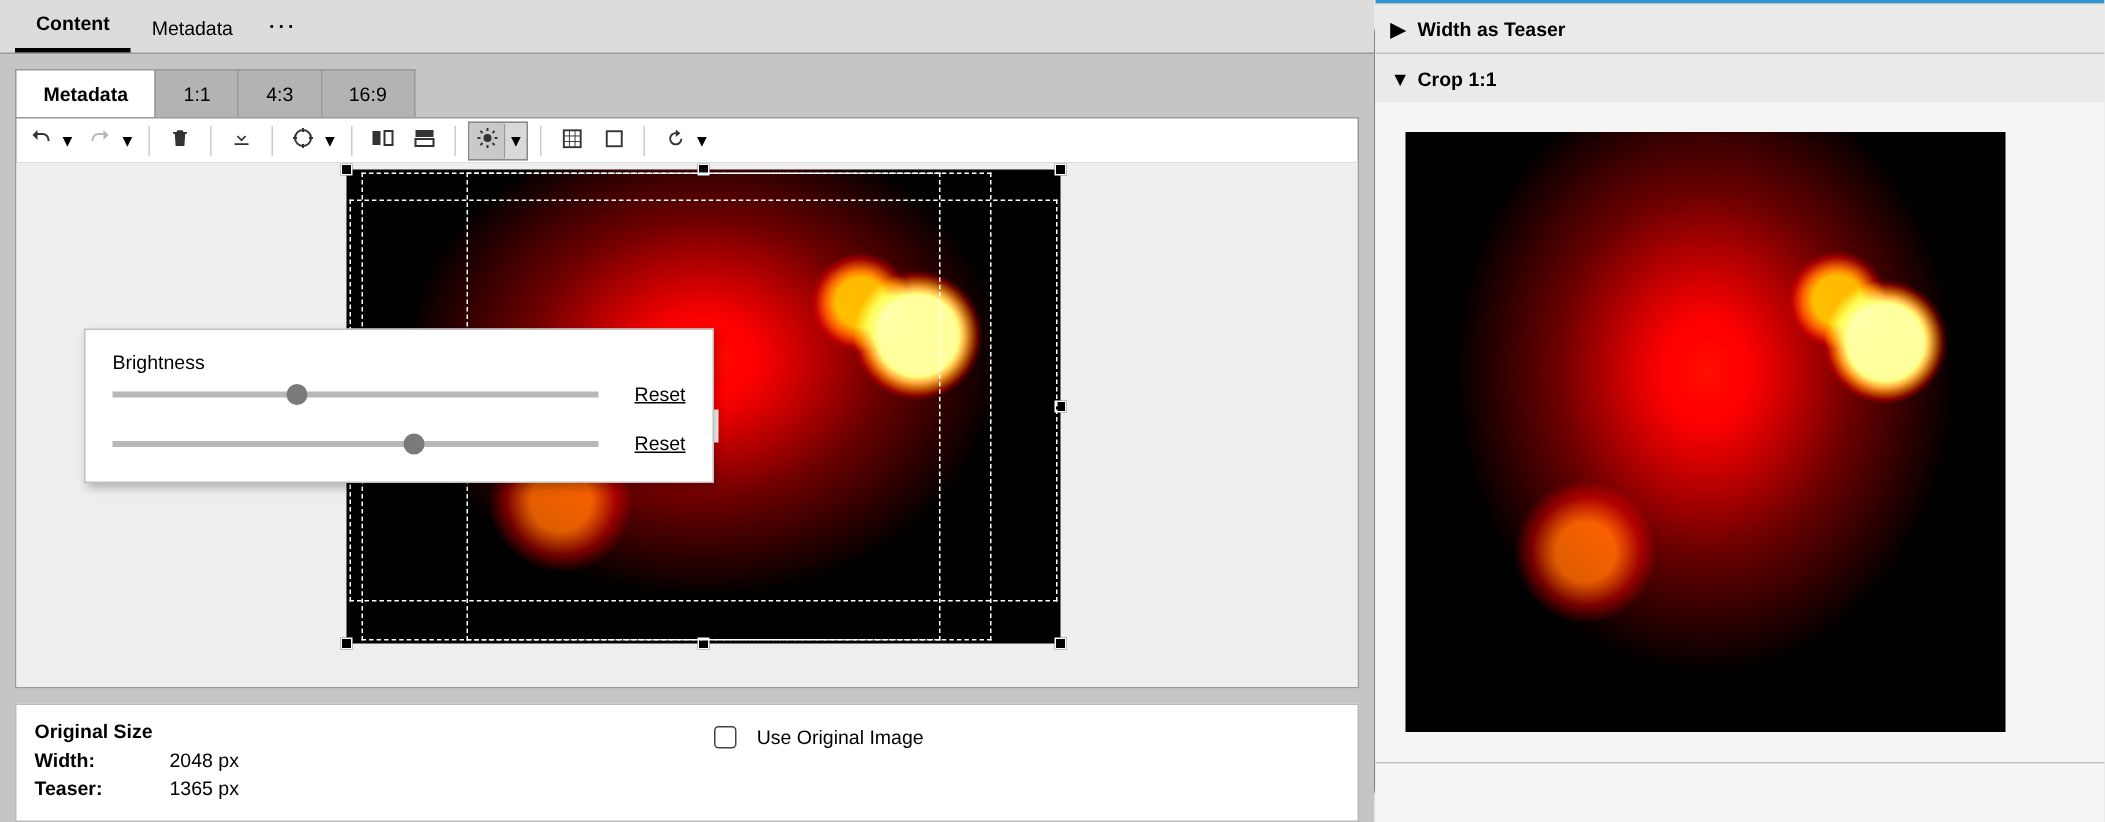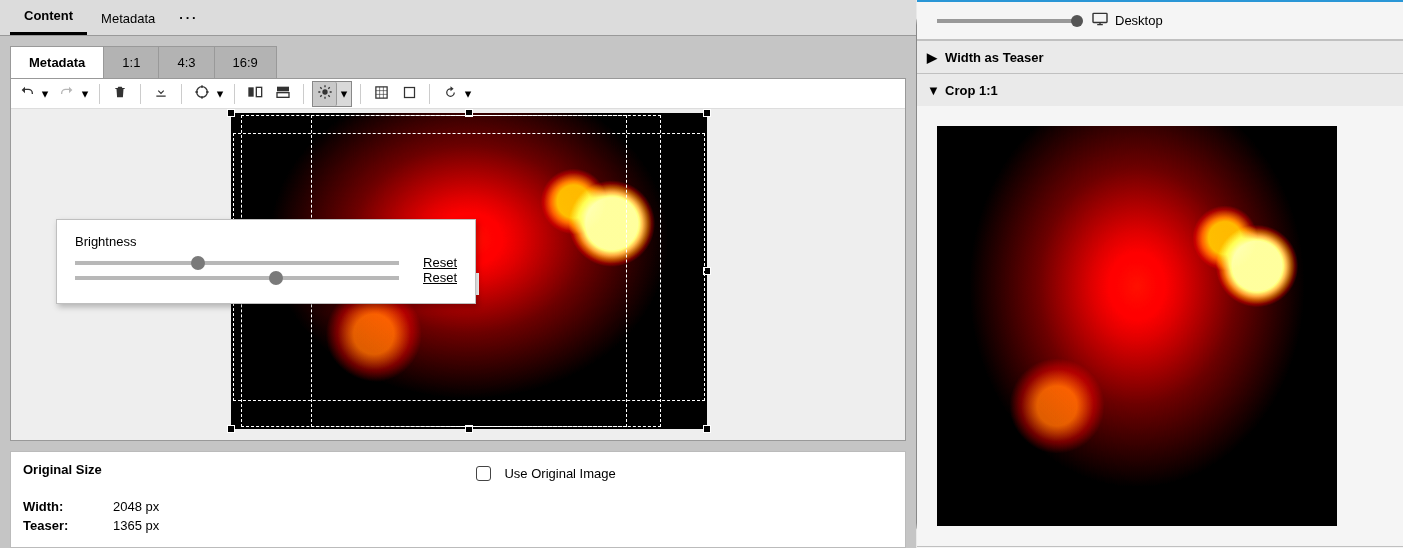--- a/index.html
+++ b/index.html
@@ -34,30 +34,30 @@
       radial-gradient(circle at 80% 35%, rgba(255,240,180,.9) 0 6%, transparent 10%),
       radial-gradient(circle at 72% 28%, rgba(255,220,120,.7) 0 4%, transparent 8%),
       radial-gradient(circle at 30% 70%, rgba(255,200,130,.5) 0 5%, transparent 12%);
   }
   .crop-handles .h{position:absolute;width:8px;height:8px;background:#000;border:1px solid #fff;}
   .dashes{position:absolute;border:1.5px dashed #fff;}
   .focus-marker{position:absolute; left:226px; top:160px; width:22px; height:22px; background:#fff; display:flex;align-items:center;justify-content:center;}
   .focus-marker svg{display:block;}
   
   .popup { position:absolute; left:45px; top:110px; width:420px; background:#fff; border:1px solid #bfbfbf; box-shadow: 2px 3px 6px rgba(0,0,0,.25); padding: 14px 18px 18px; z-index:5;}
-  .popup-row{}
+  .popup-row{margin-bottom:18px;}
   .popup-row:last-child{margin-bottom:0;}
   .popup label{display:block; margin-bottom:6px;font-size:13px;}
   .slider-line{display:flex;align-items:center;gap:24px;}
   .slider-track{flex:1; height:4px; background:#b8b8b8; position:relative;}
   .slider-thumb{position:absolute; top:50%; transform:translate(-50%,-50%); width:14px;height:14px;border-radius:50%; background:#7a7a7a;}
   .reset-link{font-size:13px; text-decoration: underline; color:#000; cursor:pointer;}
   
   .bottom-info{background:#fff; border:1px solid #bbb; margin-top:10px; padding: 10px 12px; display:flex; gap:40px; align-items:flex-start;}
-  .size-block .title{font-weight:700; margin-bottom:22px;}
+  .size-block .title{font-weight:700; margin-bottom:4px;}
   .size-row{display:flex; gap:30px; margin-bottom:4px;}
   .size-row .lab{width:60px; font-weight:700;}
   .checkbox-row{display:flex;gap:13px; margin-top:4px;}
   .chk{width:15px;height:15px;border:1.5px solid #444;border-radius:3px;}
   
   .device-slider{height:38px; display:flex; align-items:center; padding: 0 20px; border-bottom:1px solid #c0c0c0; background:#f5f5f5;}
   .dev-track{width:140px;height:4px;background:#999;position:relative; margin-right:14px;}
   .dev-thumb{position:absolute; right:0; top:50%; transform:translate(50%,-50%); width:12px;height:12px;border-radius:50%;background:#555;}
   .dev-label{display:flex;align-items:center;gap:6px;}
   .accordion-item{border-top:1px solid #c0c0c0;}
@@ -242,32 +242,20 @@
         <div class="checkbox-row">
           <div class="chk"></div>
           <span>Use Original Image</span>
         </div>
       </div>
     </div>
   </div>
 </div>
 
 <div class="right-panel">
-  <div class="device-slider">
-    <div class="dev-track">
-      <div class="dev-thumb"></div>
-    </div>
-    <div class="dev-label">
-      <span><svg width="18" height="14" viewBox="0 0 24 20">
-            <rect x="2" y="2" width="20" height="13" rx="1" fill="none" stroke="#333" stroke-width="2"></rect>
-            <path d="M8 18h8M12 15v3" stroke="#333" stroke-width="2"></path>
-          </svg></span>
-      <span>Desktop</span>
-    </div>
-  </div>
 
   <div class="accordion-item">
     <div class="acc-header">
       <span class="arr">▶</span>
       <span>Width as Teaser</span>
     </div>
   </div>
 
   <div class="accordion-item">
     <div class="acc-header">

